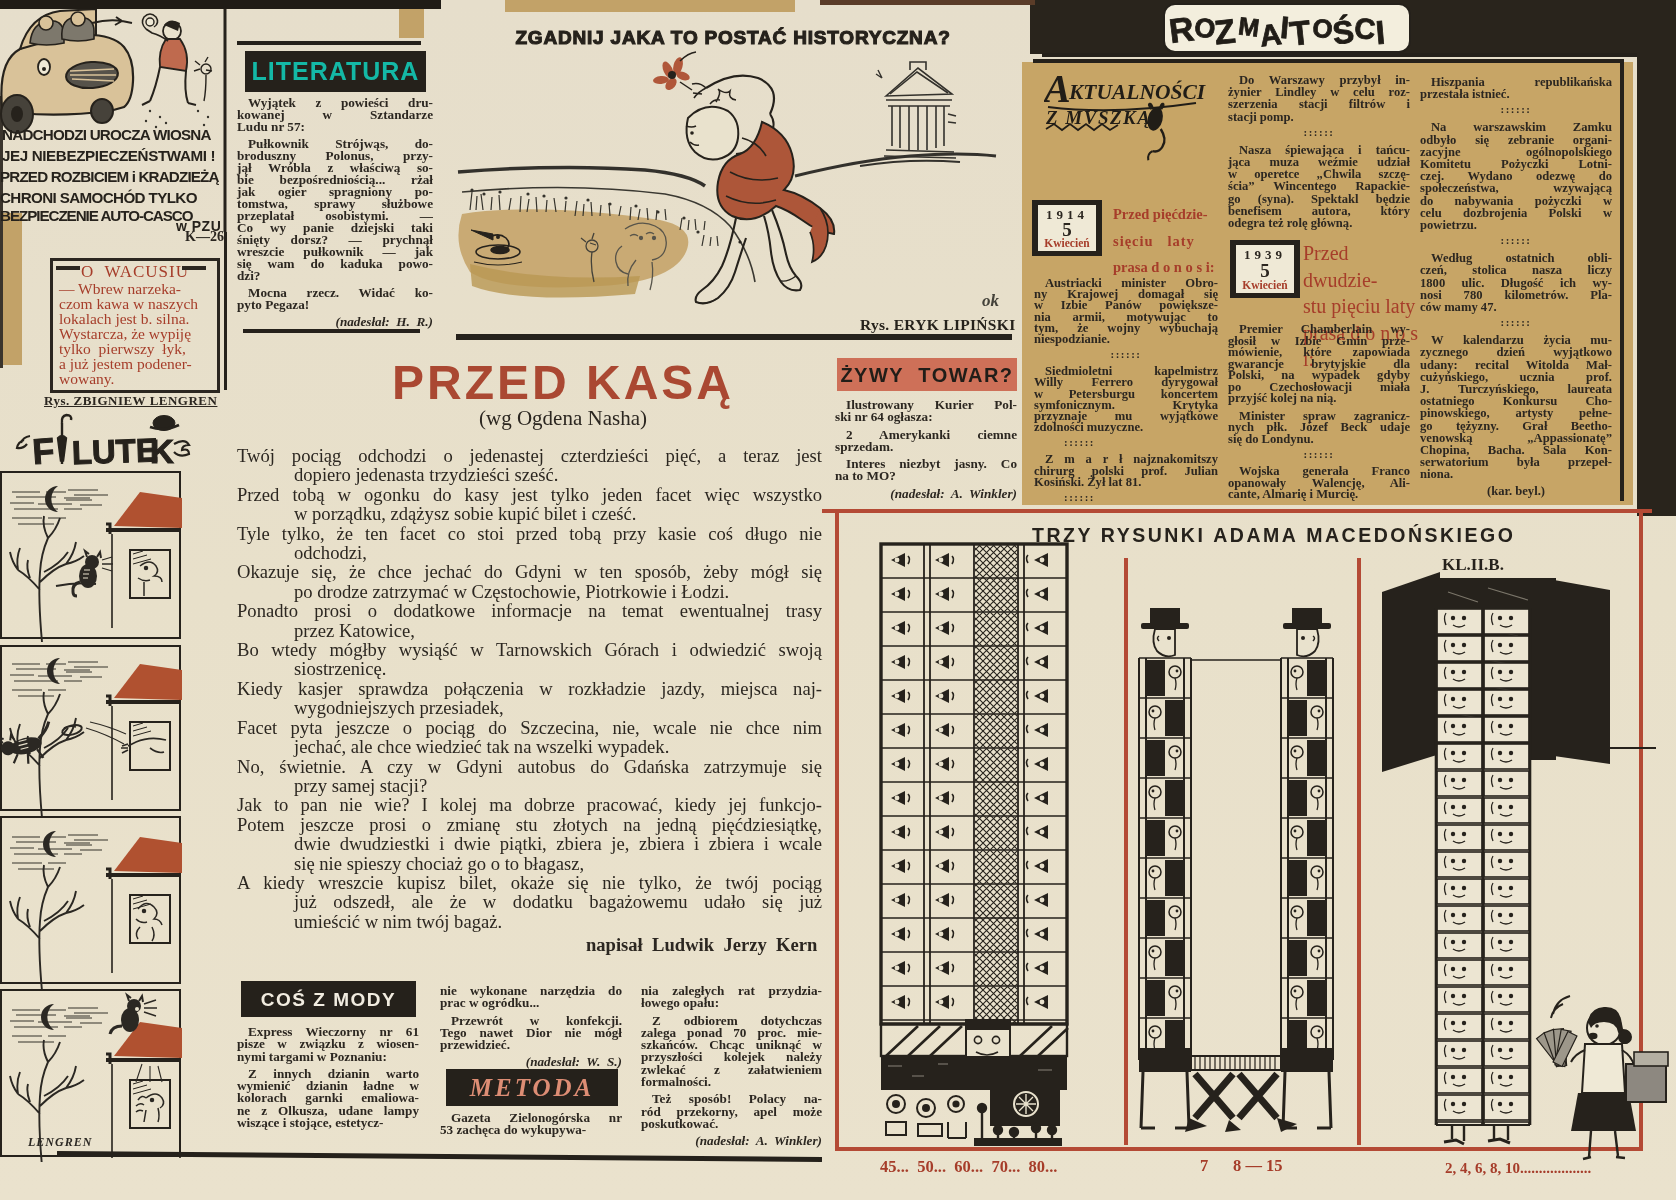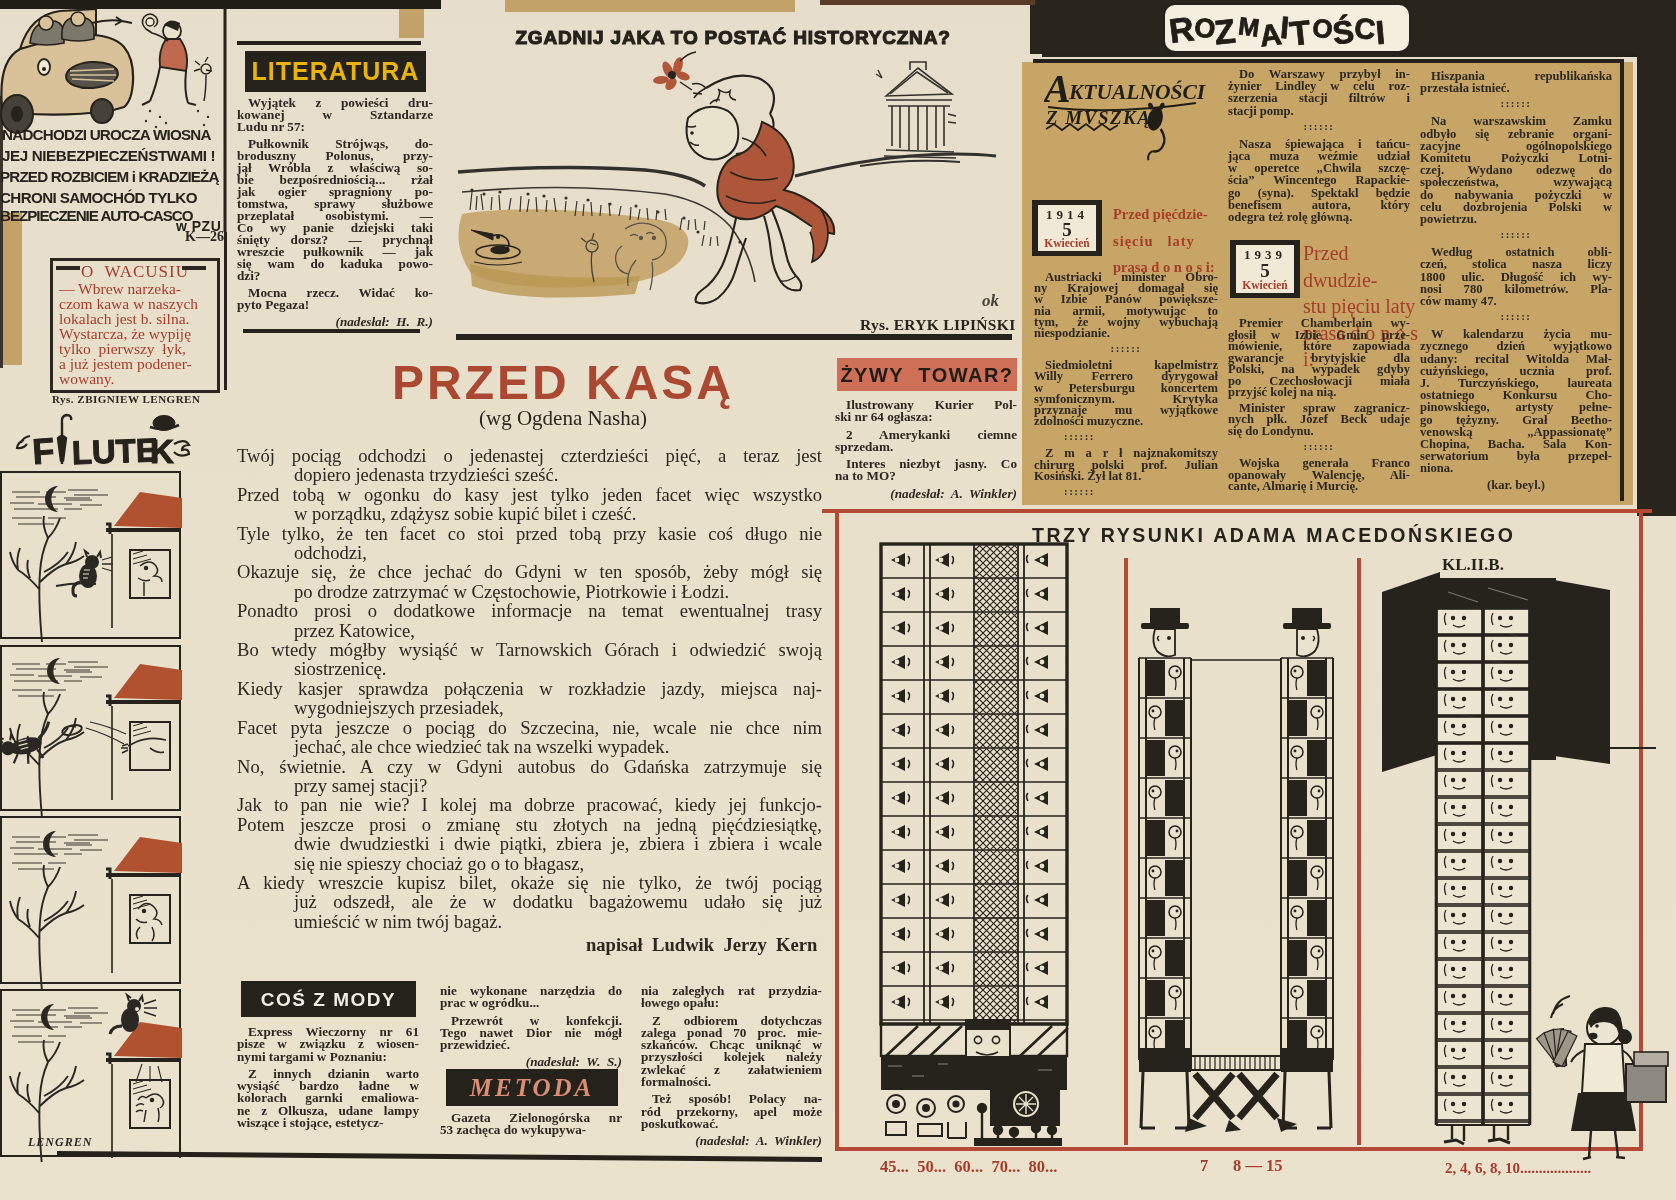--- a/index.html
+++ b/index.html
@@ -4,21 +4,21 @@
 <style>
   html,body{margin:0;padding:0;}
   #page{position:relative;width:1676px;height:1200px;background:linear-gradient(180deg,#e6decb 0%,#e8e0ca 50%,#eae2cd 100%);overflow:hidden;
         font-family:"Liberation Serif",serif;color:#2b2620;}
   .abs{position:absolute;}
   .sans{font-family:"Liberation Sans",sans-serif;}
   
   .col{font-weight:bold;font-size:13.2px;line-height:12.3px;color:#2c2721;}
   .col p{margin:0 0 5px 0;}
   .colT{font-size:12.6px;line-height:11.4px;}
-  .colT p{margin:0 0 4px 0;}
+  .colT p{margin:6px 0 4px 0;}
   .col span{display:block;}
   .jl{text-align:justify;text-align-last:justify;}
   .ll{text-align-last:left;}
   .ind{text-indent:11px;}
   .dots{font-weight:bold;letter-spacing:1.5px;text-align:center;margin:3px 0 6px 0;font-size:11px;line-height:11px;}
   
   .art{font-size:18.6px;line-height:19.4px;color:#2c2721;}
   .art div{text-align:justify;text-align-last:justify;}
   .art .c{padding-left:57px;}
   .art .e{text-align-last:left;}
@@ -31,21 +31,21 @@
 <div class="abs" style="left:0;top:0;width:441px;height:9px;background:#201c16;"></div>
 
 <div class="abs" style="left:399px;top:9px;width:25px;height:29px;background:#c2a268;"></div>
 
 <div class="abs" style="left:0;top:213px;width:22px;height:152px;background:#c2a268;"></div>
 
 <div class="abs" style="left:0;top:96px;width:3px;height:272px;background:#3a342c;"></div>
 
 <div class="abs" style="left:237px;top:41px;width:184px;height:4px;background:#25211b;"></div>
 
-<div class="abs sans" style="left:245px;top:51px;width:181px;height:41px;background:#25211b;color:#eab308;
+<div class="abs sans" style="left:245px;top:51px;width:181px;height:41px;background:#25211b;color:#14b8a6;
      font-weight:bold;font-size:25px;letter-spacing:1px;text-align:center;line-height:41px;">LITERATURA</div>
 
 <div class="abs col" style="left:237px;top:97px;width:196px;line-height:12px;">
   <p>
   <span class="jl ind">Wyjątek z powieści dru-</span>
   <span class="jl">kowanej w Sztandarze</span>
   <span class="jl ll">Ludu nr 57:</span>
   </p>
   <p>
   <span class="jl ind">Pułkownik Strójwąs, do-</span>
@@ -263,21 +263,21 @@
     <span style="display:block;">Wystarcza, że wypiję</span>
     <span style="display:block;">tylko&nbsp; pierwszy&nbsp; łyk,</span>
     <span style="display:block;">a już jestem podener-</span>
     <span style="display:block;">wowany.</span>
   </div>
 </div>
 
 <div class="abs" style="left:56px;top:266px;width:24px;height:4px;background:#2b2620;"></div>
 <div class="abs" style="left:182px;top:266px;width:24px;height:4px;background:#2b2620;"></div>
 
-<div class="abs" style="left:52px;top:393px;font-weight:bold;font-size:11px;letter-spacing:0.5px;">Rys. ZBIGNIEW LENGREN</div>
+<div class="abs" style="left:44px;top:393px;font-weight:bold;font-size:13px;letter-spacing:0.5px;text-decoration:underline;">Rys. ZBIGNIEW LENGREN</div>
 
 <div class="abs" style="left:8px;top:410px;width:195px;height:62px;">
 <svg width="195" height="62" viewBox="0 0 195 62">
   <g stroke="#26221c" fill="#26221c">
 
     <path d="M16 30 q -6 2 -7 8 q 6 1 10 -4 M22 26 q -7 1 -9 7" fill="none" stroke-width="2.2"></path>
 
     <text x="25" y="54" font-family="Liberation Sans" font-weight="bold" font-size="36" transform="rotate(-4 30 50)">F</text>
 
     <path d="M54 13 q -1 -7 4.5 -8 q 5.5 0 4.5 5" fill="none" stroke-width="2.4"></path>
@@ -1201,21 +1201,21 @@
      font-weight:bold;font-size:19px;letter-spacing:1.5px;text-align:center;line-height:37px;">COŚ&nbsp;Z&nbsp;MODY</div>
 
 <div class="abs col" style="left:237px;top:1026px;width:182px;">
   <p>
   <span class="jl ind">Express Wieczorny nr 61</span>
   <span class="jl">pisze w związku z wiosen-</span>
   <span class="jl ll">nymi targami w Poznaniu:</span>
   </p>
   <p>
   <span class="jl ind">Z innych dzianin warto</span>
-  <span class="jl">wysiąść bardzo ładne w</span>
+  <span class="jl">wymienić dzianin ładne w</span>
   <span class="jl">kolorach garnki emaliowa-</span>
   <span class="jl">ne z Olkusza, udane lampy</span>
   <span class="jl ll">wiszące i stojące, estetycz-</span>
   </p>
 </div>
 
 <div class="abs col" style="left:440px;top:985px;width:182px;">
   <p>
   <span class="jl">nie wykonane narzędzia do</span>
   <span class="jl ll">prac w ogródku...</span>

